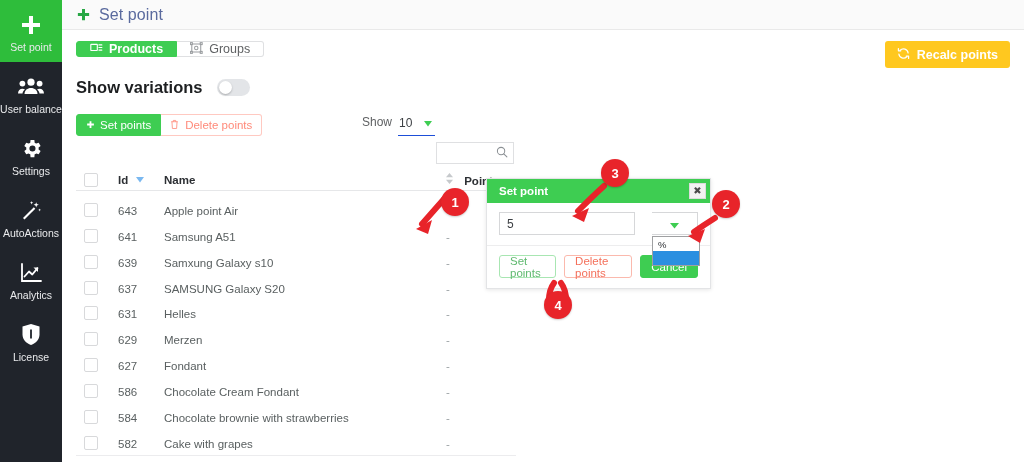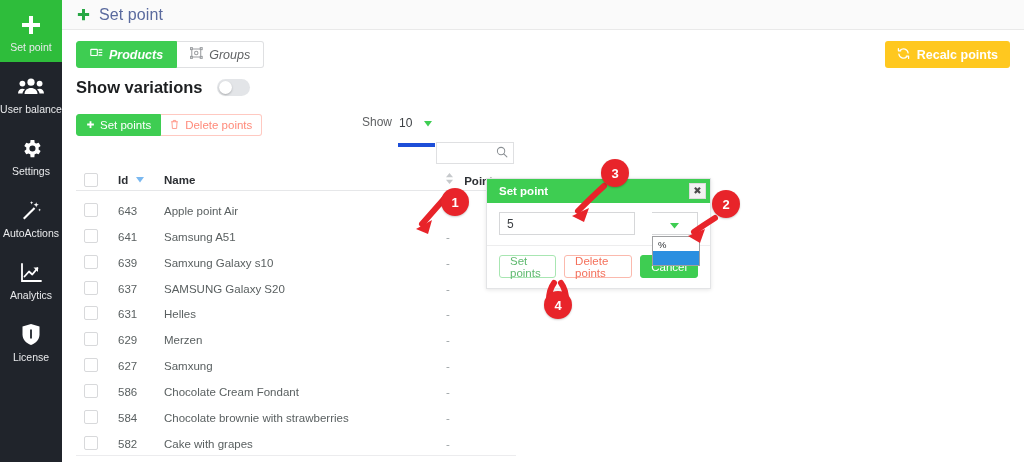--- a/index.html
+++ b/index.html
@@ -41,25 +41,24 @@
   }
   #topbar .plus { margin-left: 14px; margin-right: 8px; display:flex; }
   #page-title { font-size: 16px; color: #5a6a9e; letter-spacing: .1px; }
 
   
   #content { position:absolute; left:62px; top:30px; width:962px; height:432px; background:#fff; }
 
   
   #tabs { position:absolute; left:14px; top:11px; display:flex; }
   .tab {
-    height: 27px; display:flex; align-items:center; gap:6px;
+    height: 16px; display:flex; align-items:center; gap:6px;
     padding: 0 13px; font-size: 12.5px; cursor:pointer;
     border: 1px solid #dfe0e2; background:#fff; color:#5f6163;
     border-radius: 3px 0 0 3px;
-    font-style: italic;
   }
   .tab.active {
     background:#3ecd52; border-color:#3ecd52; color:#fff; font-weight:600;
   }
   .tab + .tab { border-radius: 0 3px 3px 0; border-left:none; }
 
   
   #recalc-points {
     position:absolute; right:14px; top:11px;
     height: 27px; display:flex; align-items:center; gap:7px;
@@ -87,21 +86,21 @@
     border-radius:3px 0 0 3px; cursor:pointer; white-space:nowrap;
   }
   #delete-points-btn {
     height: 22px; display:flex; align-items:center; gap:6px; padding: 0 9px;
     background:#fff; color:#ff8a7a; font-size:11.5px; border:1px solid #ffc9c1;
     border-left:none; border-radius:0 3px 3px 0; cursor:pointer; white-space:nowrap;
   }
 
   
   #show-entries { position:absolute; left:300px; top:85px; display:flex; gap:6px; font-size:12px; color:#5f6163; }
-  #show-select { display:flex; align-items:center; gap:12px; border-bottom:4px solid #1d4ed8; padding: 1px 3px 13px 1px; cursor:pointer; }
+  #show-select { display:flex; align-items:center; gap:12px; border-bottom:1px solid #1d4ed8; padding: 1px 3px 5px 1px; cursor:pointer; }
   #show-select .val { font-size:12px; color:#3d4044; }
   #search-box {
     position:absolute; left:374px; top:112px;
     width: 78px; height: 22px; border:1px solid #dfe0e2; background:#fff;
     display:flex; align-items:center; justify-content:flex-end; padding-right:5px; cursor:text;
   }
   #search-input {
     position:absolute; left:374px; top:112px; width:60px; height:22px;
     border:none; outline:none; background:transparent; font-size:11px;
     padding-left:6px; color:#3d4044; font-family:"Liberation Sans", sans-serif;
@@ -435,21 +434,21 @@
             </div>
             <div class="c-id">629</div>
             <div class="c-name">Merzen</div>
             <div class="c-point dash">-</div>
           </div>
           <div class="trow">
             <div class="c-check">
               <span class="chk"></span>
             </div>
             <div class="c-id">627</div>
-            <div class="c-name">Samxung</div>
+            <div class="c-name">Fondant</div>
             <div class="c-point dash">-</div>
           </div>
           <div class="trow">
             <div class="c-check">
               <span class="chk"></span>
             </div>
             <div class="c-id">586</div>
             <div class="c-name">Chocolate Cream Fondant</div>
             <div class="c-point dash">-</div>
           </div>

